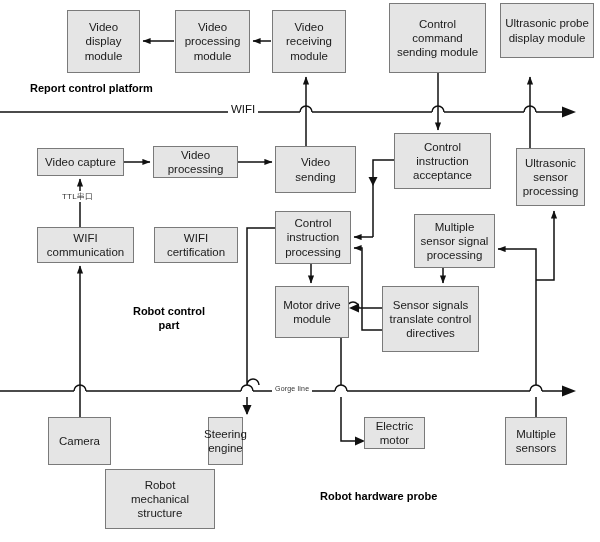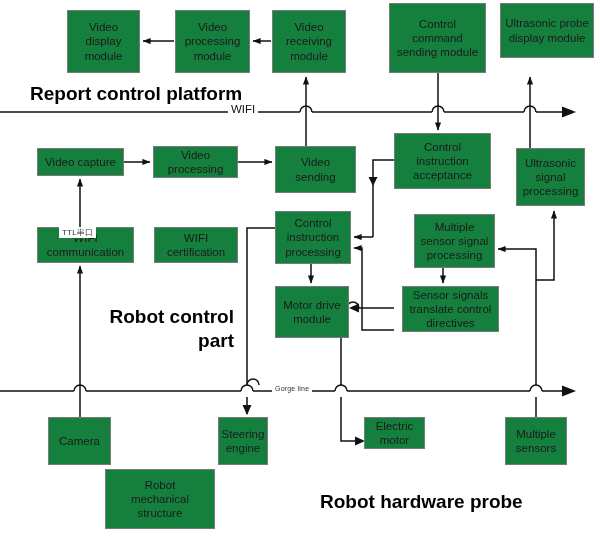--- a/index.html
+++ b/index.html
@@ -8,37 +8,37 @@
     width:600px;height:542px;
     background:#ffffff;
     font-family:"Liberation Sans", sans-serif;
     overflow:hidden;
   }
   svg#wires{position:absolute;left:0;top:0;width:600px;height:542px;}
   .node{
     position:absolute;
     box-sizing:border-box;
     border:1px solid #7a7a7a;
-    background:#15803d;
+    background:#e5e5e5;
     display:flex;
     align-items:center;
     justify-content:center;
     text-align:center;
     font-size:11.5px;
     line-height:1.22;
     color:#1a1a1a;
     padding:1px 2px;
     white-space:pre-line;
   }
   .section-title{
     position:absolute;
     font-weight:bold;
-    font-size:19px;
+    font-size:11px;
     color:#000;
-    text-align:right;
+    text-align:center;
     white-space:pre-line;
     line-height:1.25;
   }
   .wire-label{
     position:absolute;
     font-size:11.5px;
     color:#111;
     background:#fff;
     padding:0 3px;
     white-space:nowrap;
@@ -152,47 +152,47 @@
 processing</div>
 
   <div class="node" style="left:275px;top:146px;width:81px;height:47px;">Video
 sending</div>
 
   <div class="node" style="left:394px;top:133px;width:97px;height:56px;">Control
 instruction
 acceptance</div>
 
   <div class="node" style="left:516px;top:148px;width:69px;height:58px;">Ultrasonic
-signal
+sensor
 processing</div>
 
   <div class="node" style="left:37px;top:227px;width:97px;height:36px;">WIFI
 communication</div>
 
   <div class="node" style="left:154px;top:227px;width:84px;height:36px;">WIFI
 certification</div>
 
   <div class="node" style="left:275px;top:211px;width:76px;height:53px;">Control
 instruction
 processing</div>
 
   <div class="node" style="left:414px;top:214px;width:81px;height:54px;">Multiple
 sensor signal
 processing</div>
 
   <div class="node" style="left:275px;top:286px;width:74px;height:52px;">Motor drive
 module</div>
 
-  <div class="node" style="left:402px;top:286px;width:97px;height:46px;">Sensor signals
+  <div class="node" style="left:382px;top:286px;width:97px;height:66px;">Sensor signals
 translate control
 directives</div>
 
   <div class="node" style="left:48px;top:417px;width:63px;height:48px;">Camera</div>
 
-  <div class="node" style="left:218px;top:417px;width:50px;height:48px;">Steering
+  <div class="node" style="left:208px;top:417px;width:35px;height:48px;">Steering
 engine</div>
 
   <div class="node" style="left:364px;top:417px;width:61px;height:32px;">Electric
 motor</div>
 
   <div class="node" style="left:505px;top:417px;width:62px;height:48px;">Multiple
 sensors</div>
 
   <div class="node" style="left:105px;top:469px;width:110px;height:60px;">Robot
 mechanical
@@ -202,15 +202,15 @@
 
   <div class="section-title" style="left:104px;top:305px;width:130px;">Robot control
 part</div>
 
   <div class="section-title" style="left:320px;top:490px;">Robot hardware probe</div>
 
   <div class="wire-label" style="left:228px;top:103px;">WIFI</div>
 
   <div class="wire-label tiny" style="left:272px;top:385px;">Gorge line</div>
 
-  <div class="wire-label tiny" style="left:59px;top:191px;font-size:8px;margin-top:36px;">TTL串口</div>
+  <div class="wire-label tiny" style="left:59px;top:191px;font-size:8px;">TTL串口</div>
 
 </div>
 
 </body></html>

